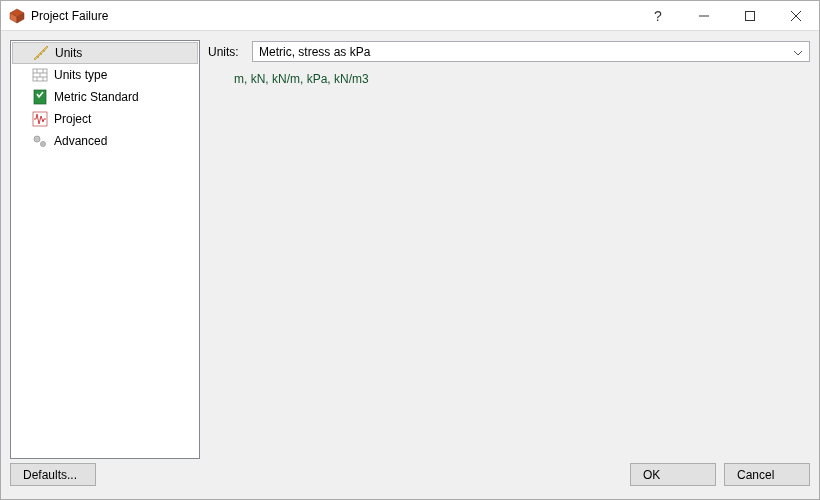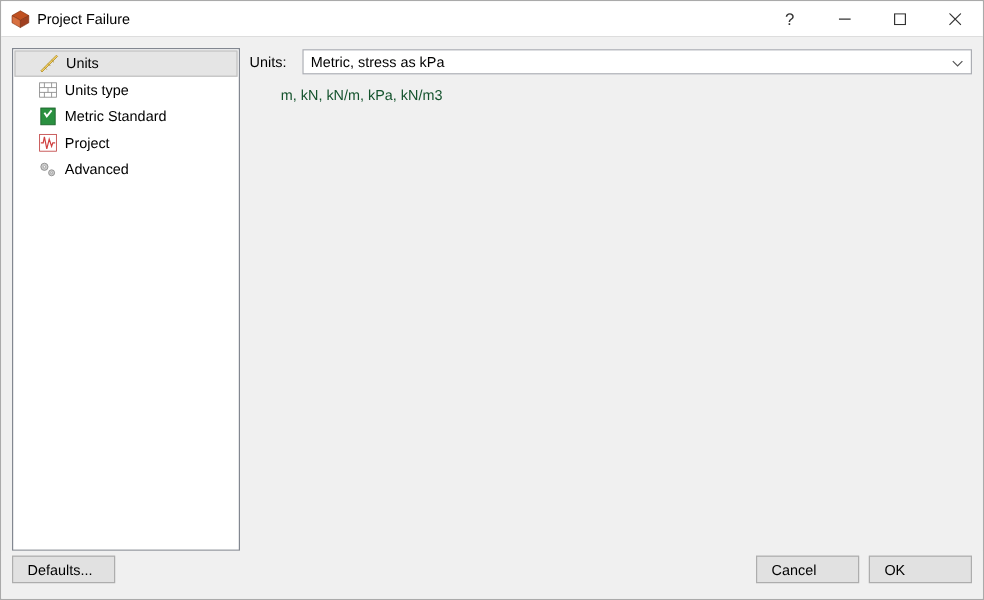--- a/index.html
+++ b/index.html
@@ -232,20 +232,20 @@
     </div>
 
   </div>
 
   <div class="footer">
     <div class="btn">
       <span>Defaults...</span>
     </div>
     <span class="spacer"></span>
     <div class="btn">
+      <span>OK</span>
+    </div>
+    <div class="btn">
       <span>Cancel</span>
     </div>
-    <div class="btn">
-      <span>OK</span>
-    </div>
   </div>
 
 </div>
 
 </body></html>

